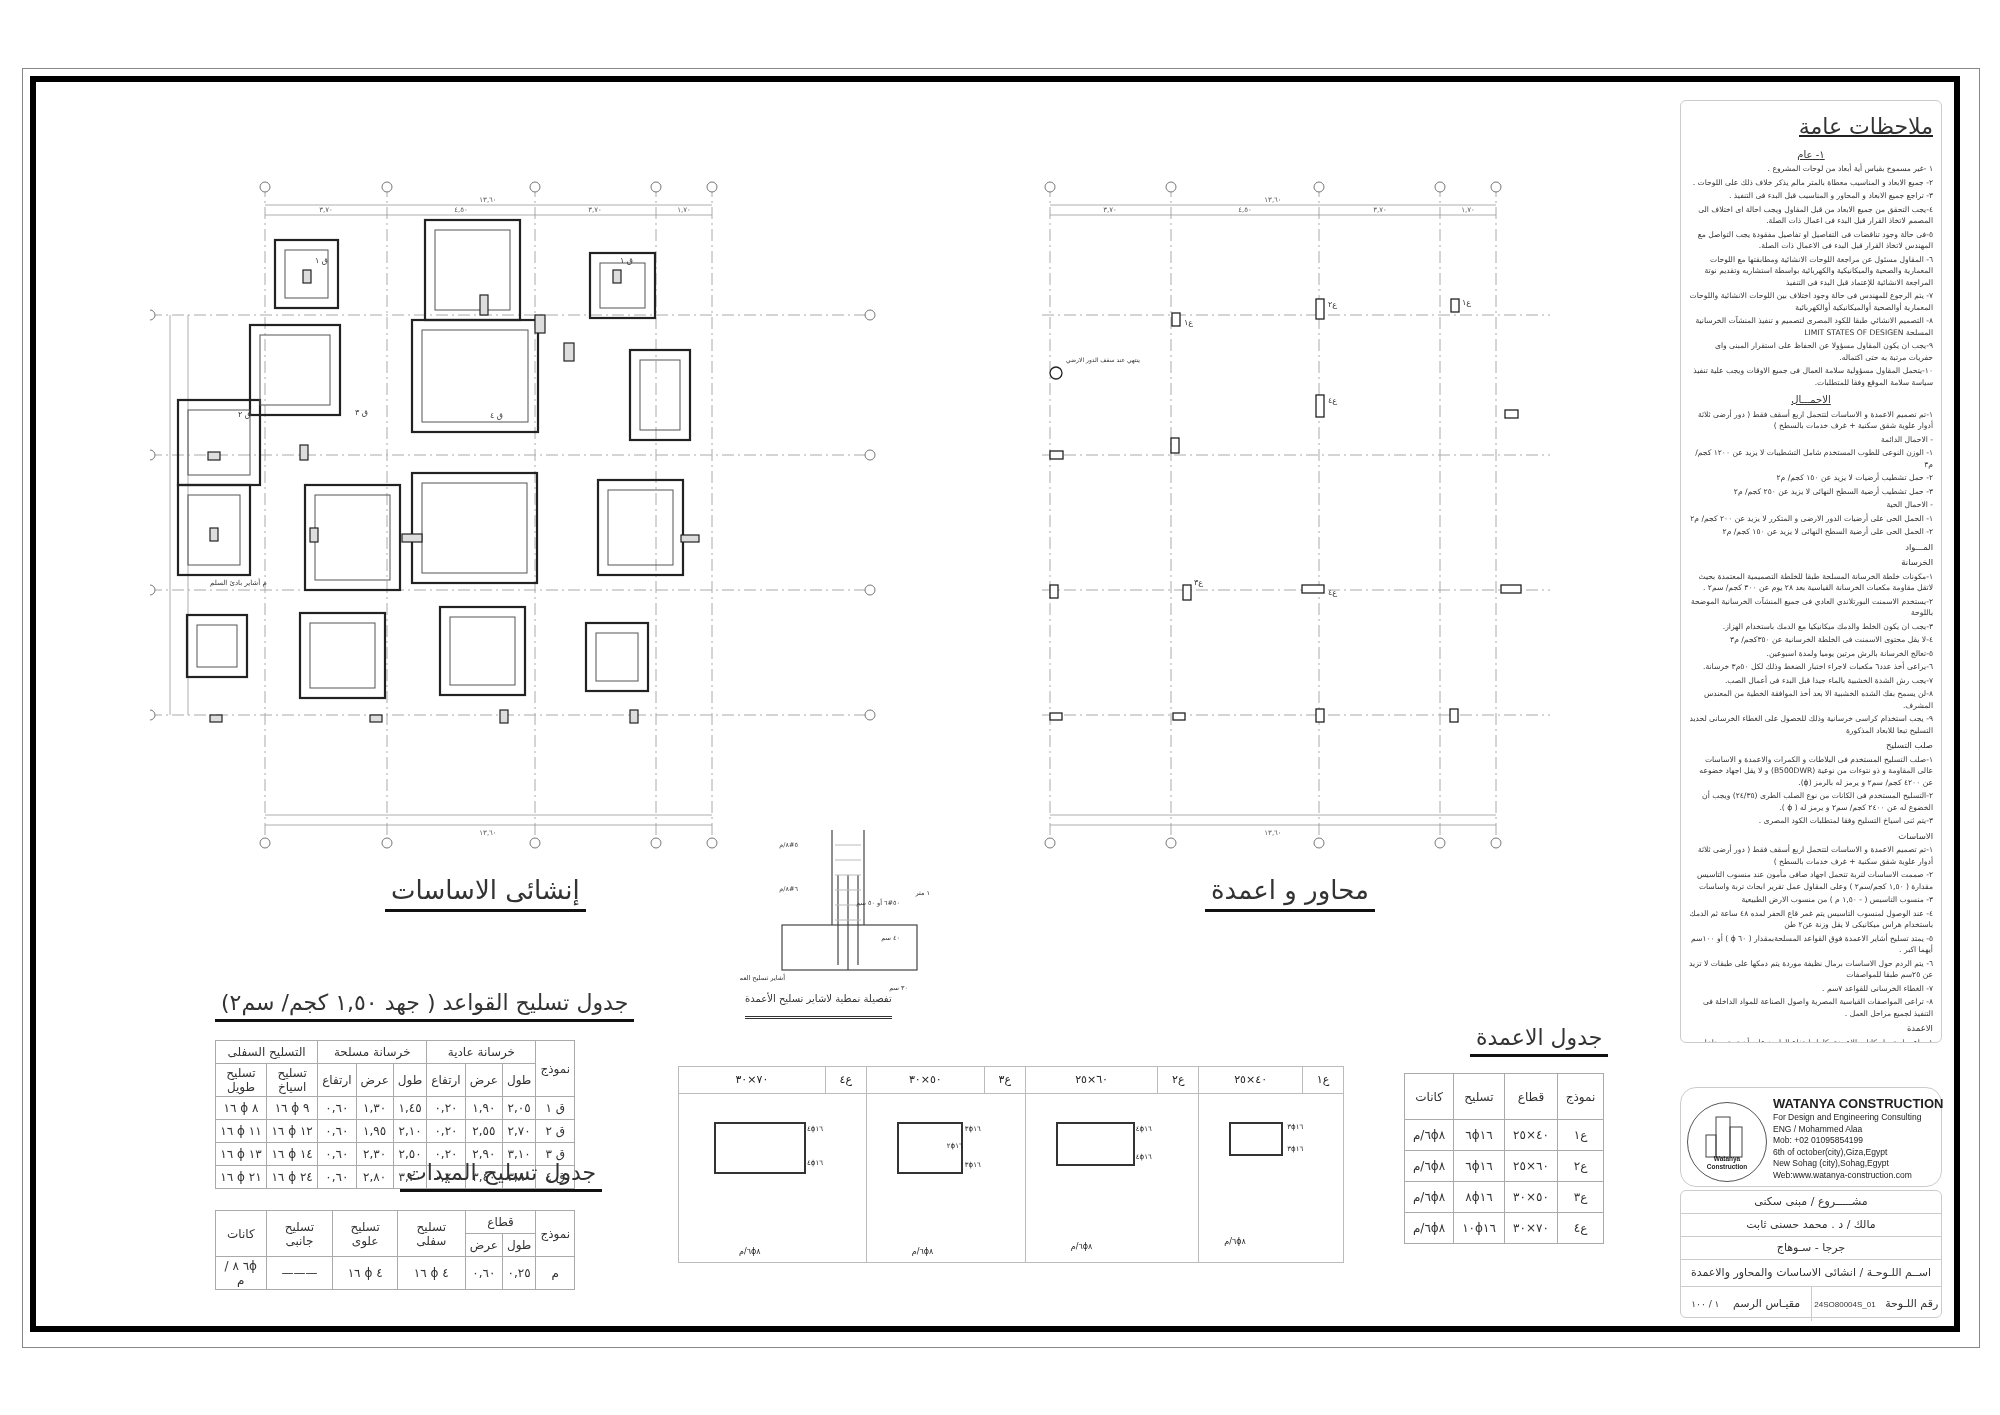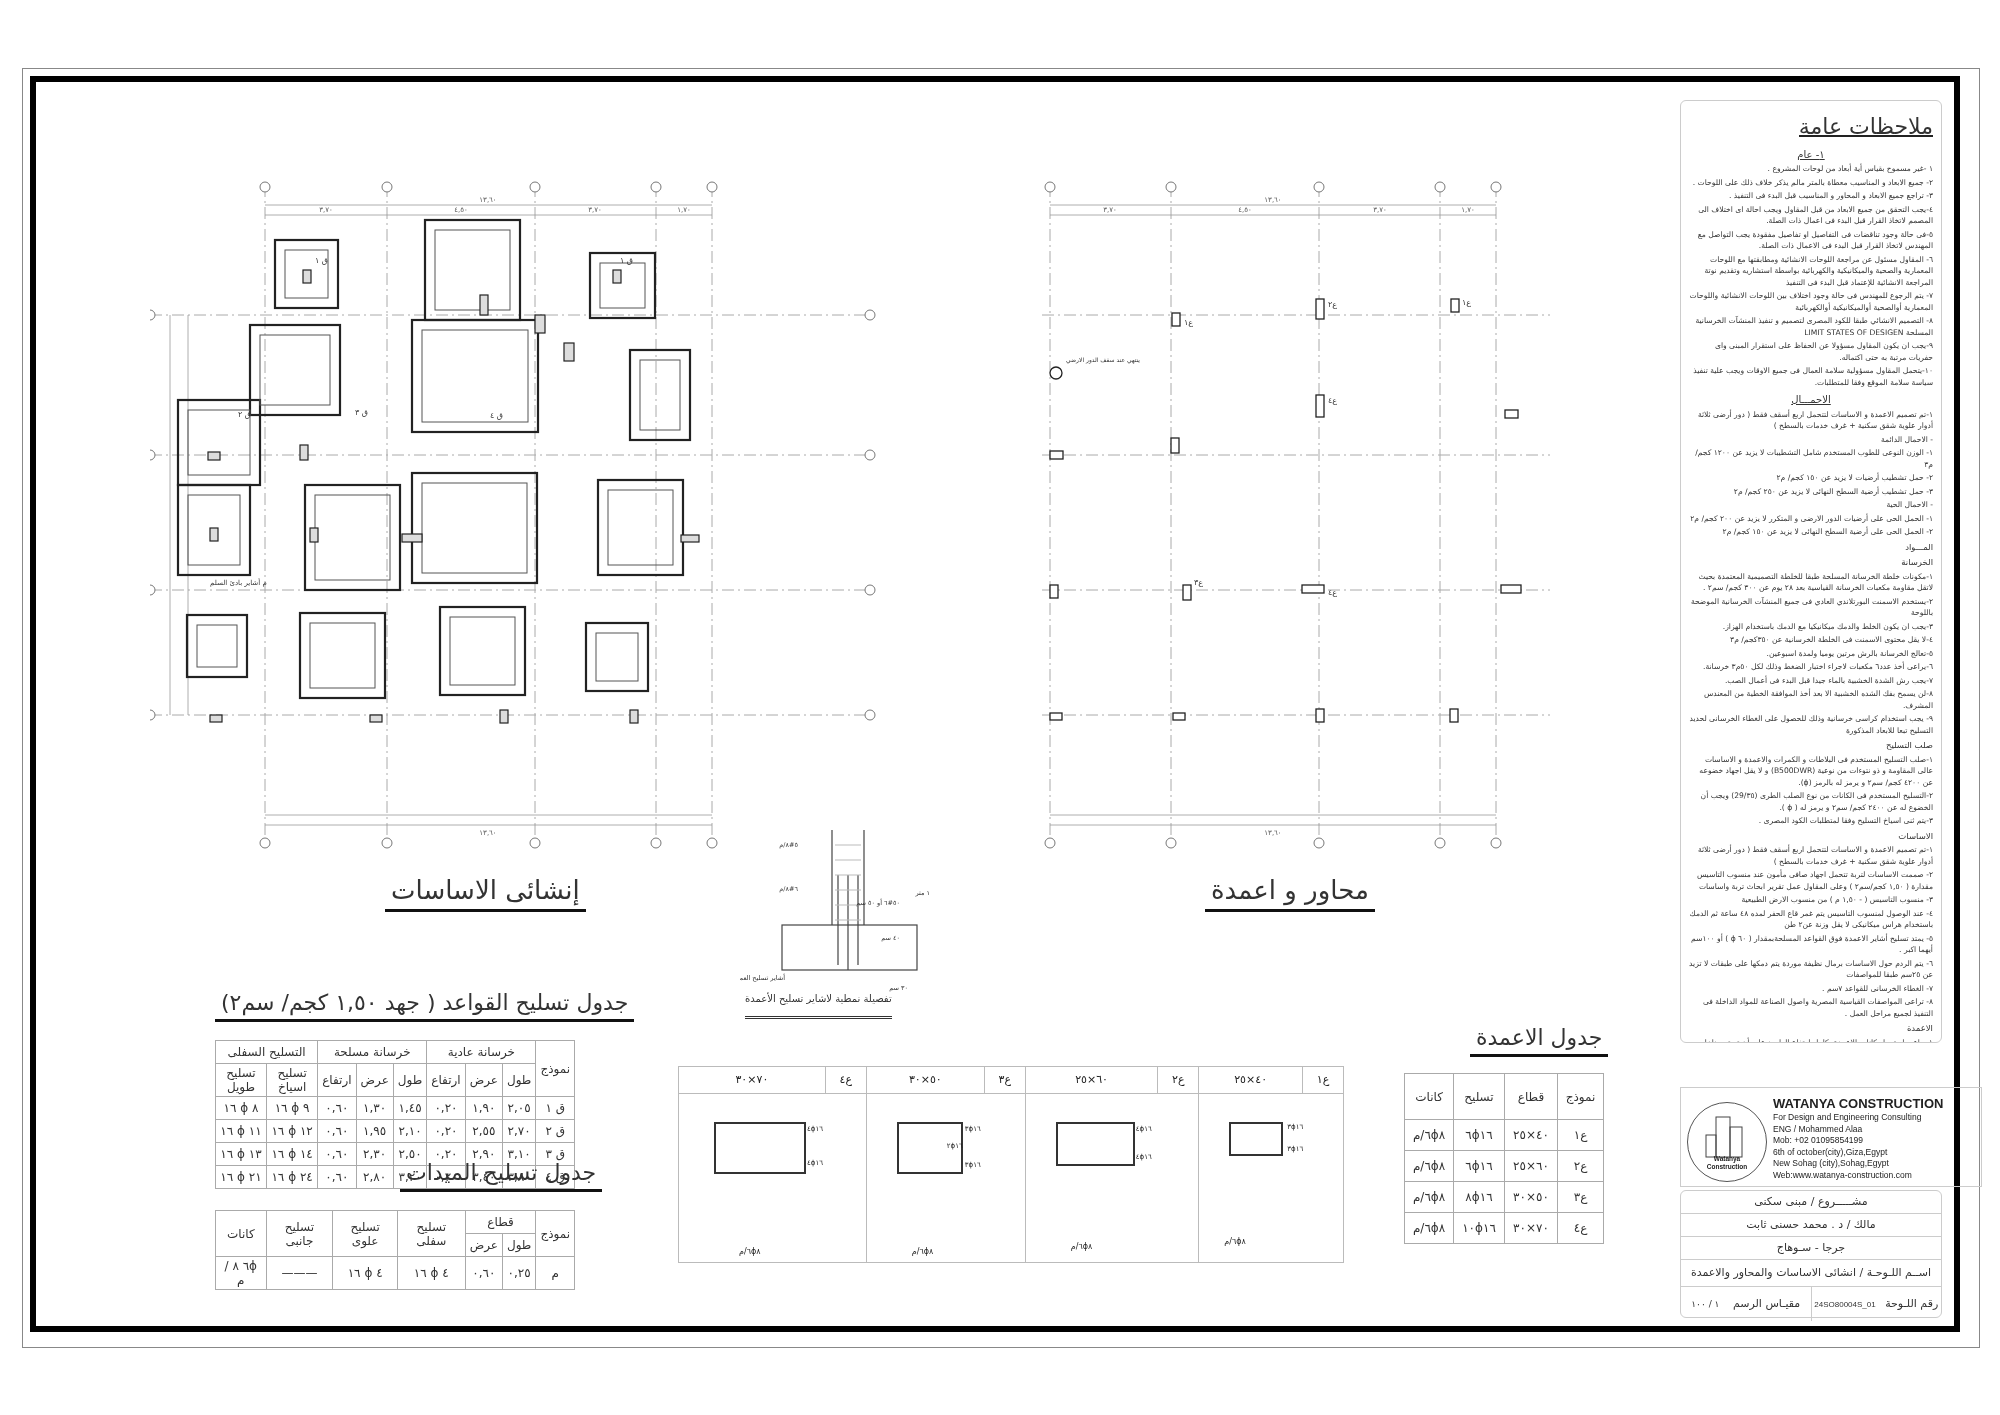--- a/index.html
+++ b/index.html
@@ -10,21 +10,21 @@
   svg text{font-family:"DejaVu Sans",sans-serif;}
   .title-ar{position:absolute;direction:rtl;font-size:26px;color:#333;border-bottom:3px solid #111;padding:0 6px 4px 6px;white-space:nowrap;}
   table.grid{position:absolute;border-collapse:collapse;direction:rtl;font-size:12px;color:#333;}
   table.grid td, table.grid th{border:1px solid #aaa;text-align:center;padding:2px 4px;font-weight:normal;height:18px;}
   
   .notes{position:absolute;left:1680px;top:100px;width:262px;height:943px;border:1px solid #ccc;border-radius:6px;direction:rtl;font-size:7.6px;line-height:11.5px;color:#333;padding:6px 8px;box-sizing:border-box;overflow:hidden;}
   .notes h1{font-size:22px;font-weight:normal;margin:14px 0 6px 0;border-bottom:2px solid #222;display:inline-block;padding-bottom:2px;}
   .notes h2{font-size:10px;font-weight:normal;margin:6px 0 3px 0;text-decoration:underline;text-align:center;}
   .notes h3{font-size:8.5px;font-weight:normal;margin:4px 0 2px 0;}
   .notes p{margin:0 0 2px 0;}
-  .logo-box{position:absolute;left:1680px;top:1087px;width:302px;height:100px;border:1px solid #ccc;border-radius:0;box-sizing:border-box;}
+  .logo-box{position:absolute;left:1680px;top:1087px;width:262px;height:100px;border:1px solid #ccc;border-radius:16px;box-sizing:border-box;}
   .logo-circle{position:absolute;left:6px;top:14px;width:80px;height:80px;border:1px solid #555;border-radius:50%;box-sizing:border-box;}
   .logo-text{position:absolute;left:92px;top:8px;font-family:"Liberation Sans",sans-serif;font-size:8.5px;line-height:11.5px;color:#222;white-space:nowrap;}
   .logo-text .brand{font-size:13px;font-weight:bold;line-height:16px;}
   .info-box{position:absolute;left:1680px;top:1190px;width:262px;height:128px;border:1px solid #ccc;border-radius:6px;box-sizing:border-box;direction:rtl;font-size:11px;color:#333;}
   .info-row{height:22px;line-height:22px;text-align:center;border-bottom:1px solid #ccc;}
   .info-last{display:flex;height:34px;line-height:34px;}
   .info-last > div{flex:1;text-align:center;}
 </style>
 </head>
 <body>
@@ -444,21 +444,21 @@
   <p>٢-يستخدم الاسمنت البورتلاندي العادي فى جميع المنشآت الخرسانية الموضحة باللوحة</p>
   <p>٣-يجب ان يكون الخلط والدمك ميكانيكيا مع الدمك باستخدام الهزاز.</p>
   <p>٤-لا يقل محتوى الاسمنت فى الخلطة الخرسانية عن ٣٥٠كجم/ م٣</p>
   <p>٥-تعالج الخرسانة بالرش مرتين يوميا ولمدة اسبوعين.</p>
   <p>٦-يراعى أخذ عدد٦ مكعبات لاجراء اختبار الضغط وذلك لكل ٥٠م٣ خرسانة.</p>
   <p>٧-يجب رش الشدة الخشبية بالماء جيدا قبل البدء فى أعمال الصب.</p>
   <p>٨-لن يسمح بفك الشده الخشبية الا بعد أخذ الموافقة الخطية من المعندس المشرف.</p>
   <p>٩- يجب استخدام كراسى خرسانية وذلك للحصول على الغطاء الخرسانى لحديد التسليح تبعا للابعاد المذكورة</p>
   <h3>صلب التسليح</h3>
   <p>١-صلب التسليح المستخدم فى البلاطات و الكمرات والاعمدة و الاساسات عالى المقاومة و ذو نتوءات من نوعية (B500DWR) و لا يقل اجهاد خضوعه عن ٤٢٠٠ كجم/ سم٢ و يرمز له بالرمز (ɸ).</p>
-  <p>٢-التسليح المستخدم فى الكانات من نوع الصلب الطرى (29/٣٥) ويجب أن الخضوع له عن ٢٤٠٠ كجم/ سم٢ و يرمز له ( ɸ ).</p>
+  <p>٢-التسليح المستخدم فى الكانات من نوع الصلب الطرى (٢٤/٣٥) ويجب أن الخضوع له عن ٢٤٠٠ كجم/ سم٢ و يرمز له ( ɸ ).</p>
   <p>٣-يتم ثنى اسياخ التسليح وفقا لمتطلبات الكود المصرى .</p>
   <h3>الاساسات</h3>
   <p>١-تم تصميم الاعمدة و الاساسات لتتحمل اربع أسقف فقط ( دور أرضى ثلاثة أدوار علوية شقق سكنية + غرف خدمات بالسطح )</p>
   <p>٢- صممت الاساسات لتربة تتحمل اجهاد صافى مأمون عند منسوب التاسيس مقدارة ( ١,٥٠ كجم/سم٢ ) وعلى المقاول عمل تقرير ابحاث تربة واساسات</p>
   <p>٣- منسوب التاسيس ( - ١,٥٠ م ) من منسوب الارض الطبيعية</p>
   <p>٤- عند الوصول لمنسوب التاسيس يتم غمر قاع الحفر لمده ٤٨ ساعة ثم الدمك باستخدام هراس ميكانيكى لا يقل وزنة عن٢ طن</p>
   <p>٥- يمتد تسليح أشاير الاعمدة فوق القواعد المسلحةبمقدار ( ٦٠ ɸ ) أو ١٠٠سم أيهما اكبر .</p>
   <p>٦- يتم الردم حول الاساسات برمال نظيفة موردة يتم دمكها على طبقات لا تزيد عن ٢٥سم طبقا للمواصفات</p>
   <p>٧- الغطاء الخرسانى للقواعد ٧سم .</p>
   <p>٨- تراعى المواصفات القياسية المصرية واصول الصناعة للمواد الداخلة فى التنفيذ لجميع مراحل العمل .</p>

